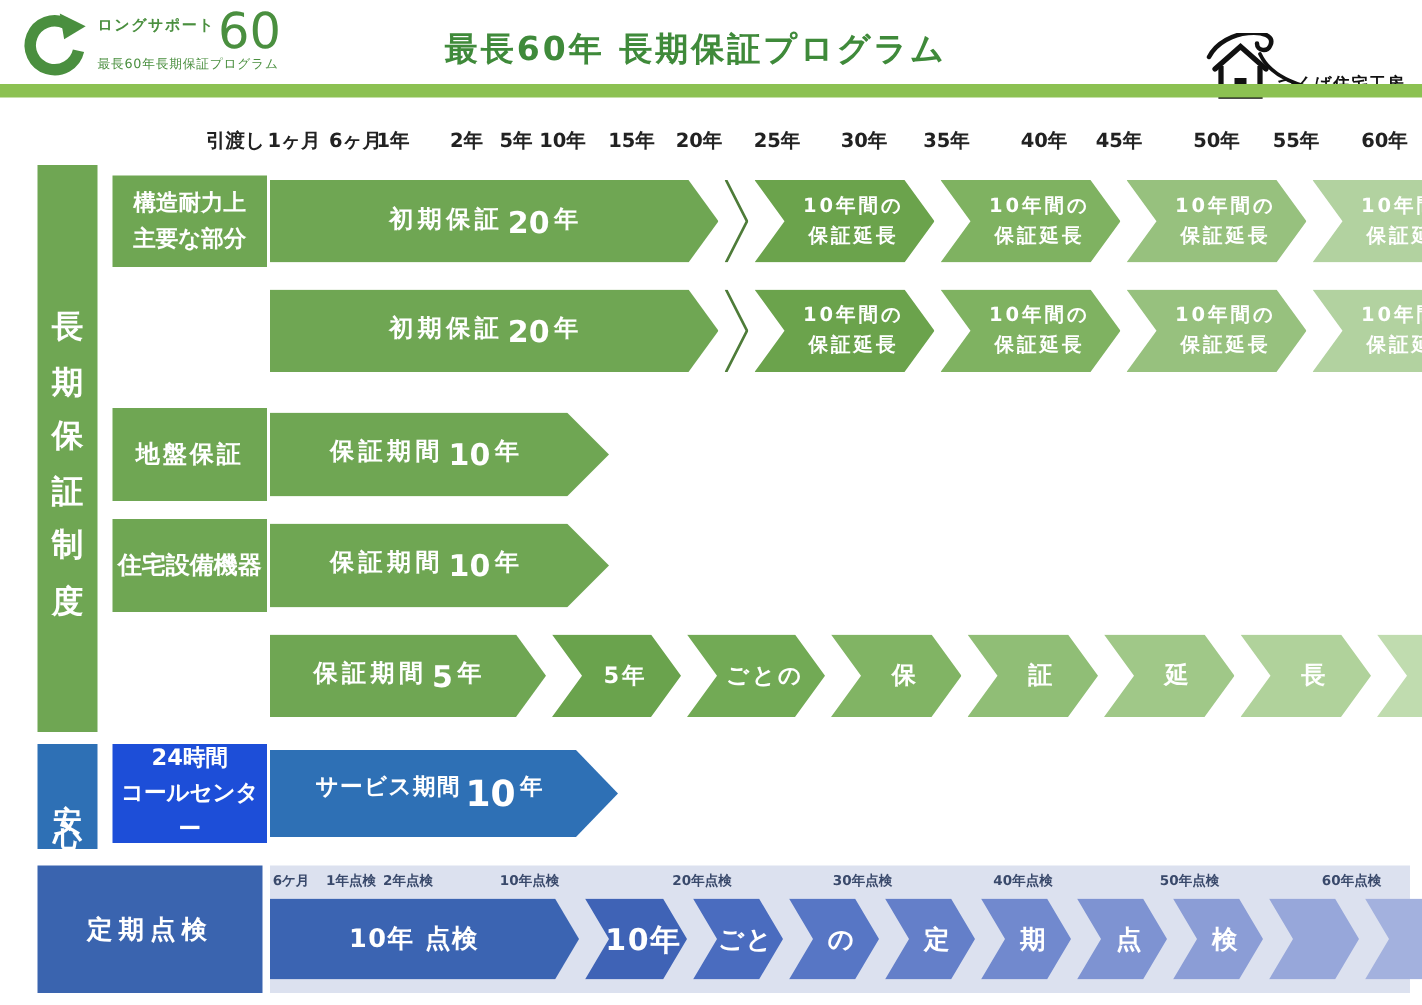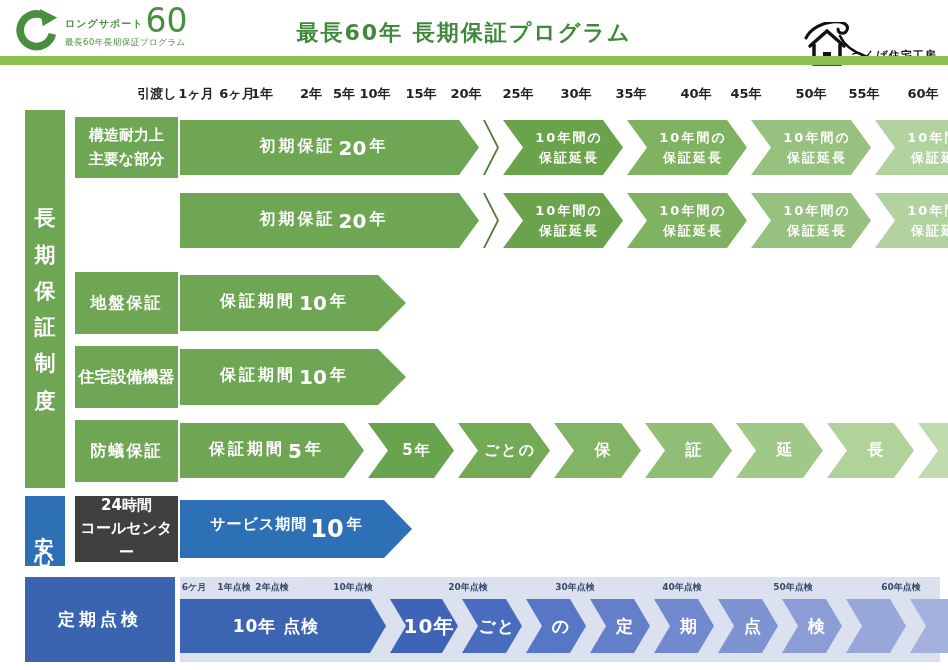--- a/index.html
+++ b/index.html
@@ -3,21 +3,21 @@
 <meta charset="utf-8">
 <style>
   html,body{margin:0;padding:0;background:#fff;}
   .page{position:relative;width:948px;height:670px;background:#fff;overflow:hidden;
         font-family:"DejaVu Sans","Liberation Sans",sans-serif;}
 
   
   .logo-left{position:absolute;left:14px;top:7px;display:flex;align-items:flex-start;color:#4a8f3f;}
   .logo-left svg{display:block;}
   .lt{margin-left:5px;}
-  .lt-row{display:flex;align-items:flex-end;line-height:1;}
+  .lt-row{display:flex;align-items:center;line-height:1;}
   .lt-brand{font-size:10px;letter-spacing:1px;margin-bottom:6px;font-weight:600;}
   .lt-num{font-size:33px;font-weight:400;margin-left:2px;line-height:.85;}
   .lt-sub{font-size:8.5px;margin-top:2px;letter-spacing:.5px;}
   .page-title{position:absolute;left:234px;top:18px;width:460px;margin:0;text-align:center;
               font-size:22px;font-weight:bold;color:#3f8a3a;letter-spacing:2px;}
   .logo-right{position:absolute;right:8px;top:22px;width:140px;height:48px;color:#111;}
   .logo-right svg{position:absolute;left:0;top:0;}
   .company{position:absolute;left:52px;top:26px;font-size:11px;font-weight:bold;letter-spacing:1px;white-space:nowrap;}
   .hdr-band{position:absolute;left:0;top:56px;width:948px;height:9px;background:#8cc152;}
 
@@ -31,21 +31,21 @@
   .side-anshin{top:496px;height:70px;background:#2e70b5;}
   .vtext{writing-mode:vertical-rl;text-orientation:upright;color:#fff;font-weight:bold;}
   .vtext-long{font-size:21px;letter-spacing:36px;}
   .vtext-anshin{font-size:19px;letter-spacing:10px;}
 
   
   .lbl{position:absolute;left:75px;width:103px;display:flex;flex-direction:column;align-items:center;
        justify-content:center;color:#fff;font-weight:600;background:#6fa653;text-align:center;}
   .lbl span{display:block;font-size:15px;line-height:1.55;}
   .lbl .one{font-size:16px;letter-spacing:2px;}
-  .lbl-blue{background:#404040;}
+  .lbl-blue{background:#1d4ed8;}
 
   
   .arrow-row{position:absolute;left:180px;display:flex;gap:4px;}
   .seg{display:flex;flex-direction:column;align-items:center;justify-content:center;color:#fff;
        text-align:center;flex:none;}
   .seg-first{clip-path:polygon(0 0,calc(100% - 20px) 0,100% 50%,calc(100% - 20px) 100%,0 100%);padding-right:14px;}
   .seg-mid{clip-path:polygon(0 0,calc(100% - 20px) 0,100% 50%,calc(100% - 20px) 100%,0 100%,20px 50%);padding-left:12px;}
   .seg-solo{clip-path:polygon(0 0,calc(100% - 28px) 0,100% 50%,calc(100% - 28px) 100%,0 100%);padding-right:20px;}
   .seg-wedge{clip-path:polygon(0 0,calc(100% - 14px) 0,100% 50%,calc(100% - 14px) 100%,0 100%,14px 50%);}
   .warr-line{display:flex;align-items:flex-start;white-space:nowrap;}
@@ -204,23 +204,20 @@
   <div class="arrow-row" style="top:349px;height:56px">
     <div class="seg seg-solo" style="width:206px;background:#6fa653">
       <div class="warr-line">
         <span class="warr-pre">保証期間</span>
         <span class="warr-num">10</span>
         <span class="warr-unit">年</span>
       </div>
     </div>
   </div>
 
-  <div class="lbl" style="top:420px;height:62px">
-    <span class="one">防蟻保証</span>
-  </div>
   <div class="arrow-row" style="top:423px;height:55px">
     <div class="seg seg-first" style="width:170px;background:#6fa653">
       <div class="warr-line">
         <span class="warr-pre">保証期間</span>
         <span class="warr-num">5</span>
         <span class="warr-unit">年</span>
       </div>
     </div>
     <div class="seg seg-mid" style="width:74px;background:#6aa34d">
       <span class="chev-txt" style="font-size:15px">5年</span>

